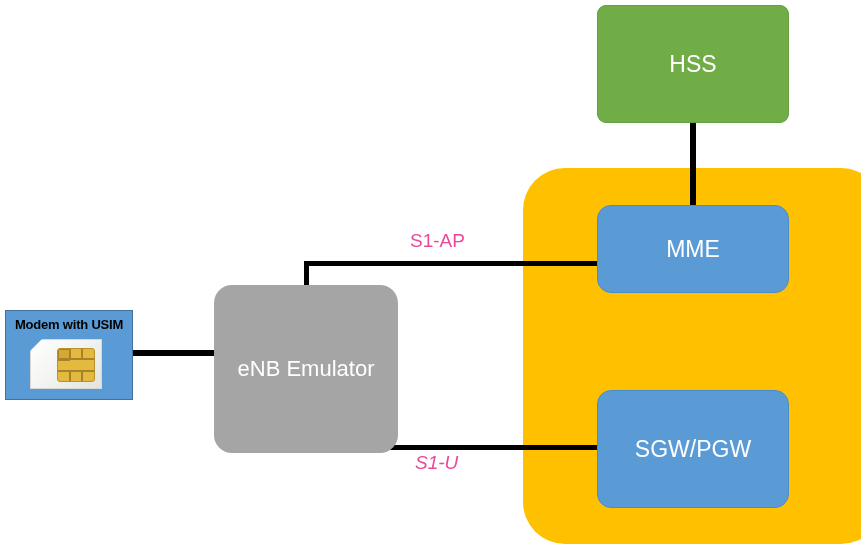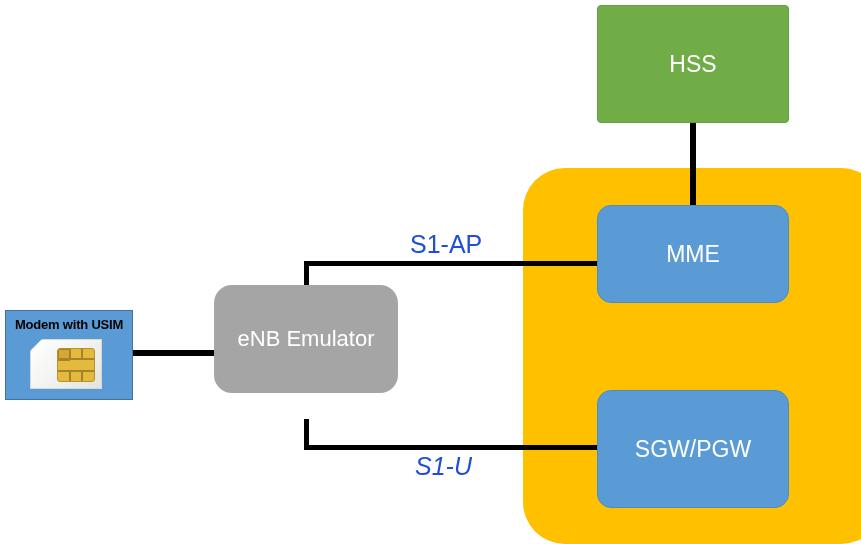--- a/index.html
+++ b/index.html
@@ -36,31 +36,31 @@
   }
 
   
   #hss-node {
     left: 597px;
     top: 5px;
     width: 192px;
     height: 118px;
     background: #70AD47;
     border: 1px solid #64A043;
-    border-radius: 4px;
+    border-radius: 9px;
     font-size: 23px;
     z-index: 4;
   }
 
   
   #mme-node {
     left: 597px;
     top: 205px;
     width: 192px;
-    height: 98px;
+    height: 88px;
     background: #5B9BD5;
     border: 1px solid #4A8CC7;
     border-radius: 14px;
     font-size: 23px;
     z-index: 4;
   }
 
   
   #sgwpgw-node {
     left: 597px;
@@ -73,21 +73,21 @@
     font-size: 23px;
     z-index: 4;
     text-align: right;
   }
 
   
   #enb-node {
     left: 214px;
     top: 285px;
     width: 184px;
-    height: 108px;
+    height: 168px;
     background: #A5A5A5;
     border-radius: 18px;
     font-size: 22px;
     z-index: 4;
   }
 
   
   #modem-node {
     left: 5px;
     top: 310px;
@@ -162,22 +162,22 @@
   
   #line-s1u-v { left: 304px; top: 419px; width: 5px; height: 29px; }
   #line-s1u-h { left: 304px; top: 445px; width: 295px; height: 5px; }
 
   
   #line-hss-mme { left: 690px; top: 122px; width: 6px; height: 86px; }
 
   
   .edge-label {
     position: absolute;
-    color: #1d4ed8;
-    font-size: 25px;
+    color: #ec4899;
+    font-size: 19px;
     white-space: nowrap;
     z-index: 6;
   }
   #label-s1ap { left: 410px; top: 230px; }
   #label-s1u  { left: 415px; top: 452px; font-style: italic; }
 </style>
 </head>
 <body>
 
 <div id="diagram">

